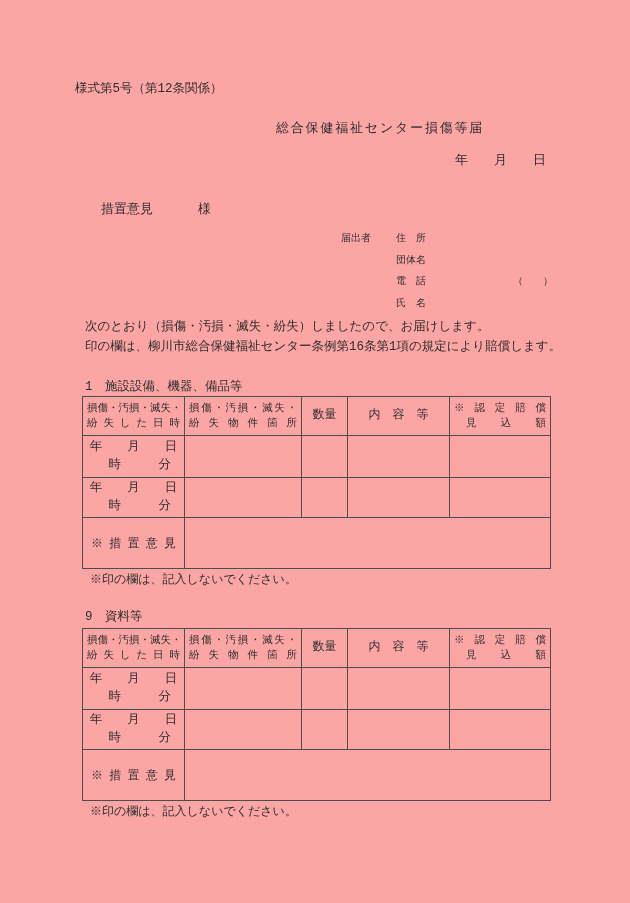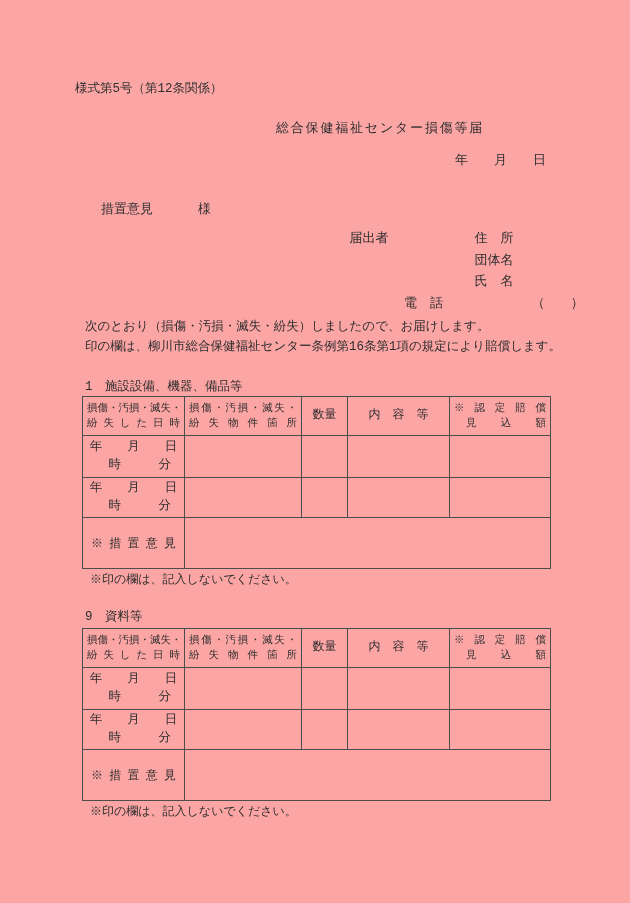--- a/index.html
+++ b/index.html
@@ -11,21 +11,21 @@
     font-family:Liberation Mono, monospace;
     font-size:13px;
     overflow:hidden;
   }
   .abs{position:absolute;}
   .form-number{left:75px;top:80px;font-size:12.5px;}
   .doc-title{left:231px;top:119px;font-size:13px;letter-spacing:1.8px;white-space:nowrap;margin-left:45px;}
   .date-line{left:455px;top:151px;font-size:13px;white-space:nowrap;}
   .addressee{left:101px;top:200px;font-size:13px;display:flex;}
   .addressee .honorific{margin-left:45px;}
-  .declarant{left:349px;top:228px;display:flex;font-size:13px;line-height:21.5px;text-align:center;}
+  .declarant{left:341px;top:228px;display:flex;font-size:10px;line-height:21.5px;}
   .declarant-label{width:40px;}
   .declarant-fields{margin-left:15px;}
   .dfield{white-space:nowrap;}
   .phone-parens{margin-left:81px;}
   .body-text{left:85px;top:317px;font-size:12.5px;line-height:20px;white-space:nowrap;}
   .section-title{left:85px;font-size:12.5px;white-space:nowrap;}
   .s1{top:378px;}
   .s2{top:608px;}
   .form-table{
     border-collapse:collapse;table-layout:fixed;position:absolute;
@@ -81,25 +81,25 @@
   <div class="abs declarant">
     <span class="declarant-label">届出者</span>
     <div class="declarant-fields">
       <div class="dfield">
         <span>住　所</span>
       </div>
       <div class="dfield">
         <span>団体名</span>
       </div>
       <div class="dfield">
-        <span>氏　名</span>
-      </div>
-      <div class="dfield">
         <span>電　話</span>
         <span class="phone-parens">（　　）</span>
+      </div>
+      <div class="dfield">
+        <span>氏　名</span>
       </div>
     </div>
   </div>
 
   <div class="abs body-text">
     <div>次のとおり（損傷・汚損・滅失・紛失）しましたので、お届けします。</div>
     <div>印の欄は、柳川市総合保健福祉センター条例第16条第1項の規定により賠償します。</div>
   </div>
 
   <div class="abs section-title s1">1　施設設備、機器、備品等</div>

